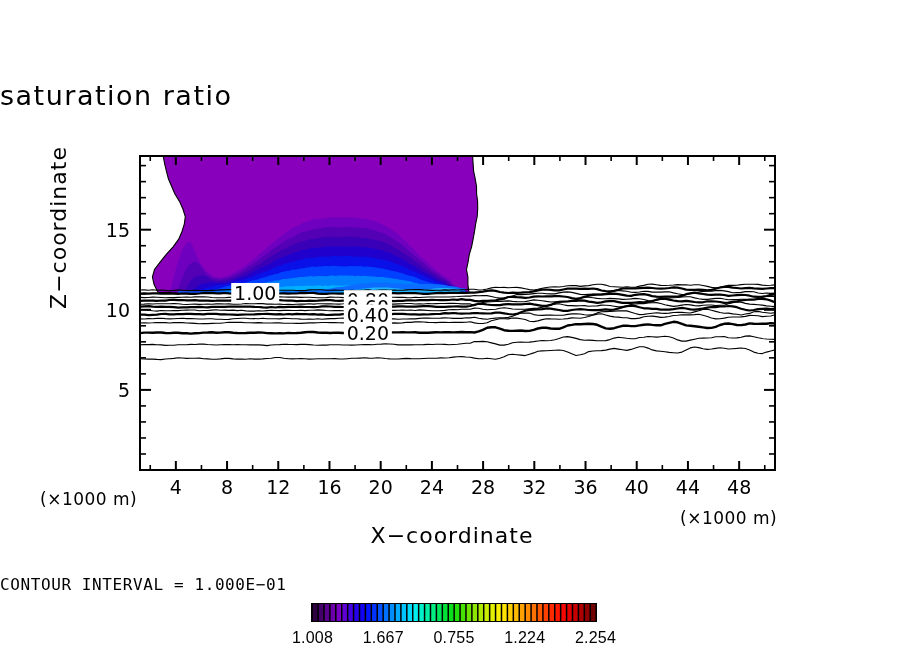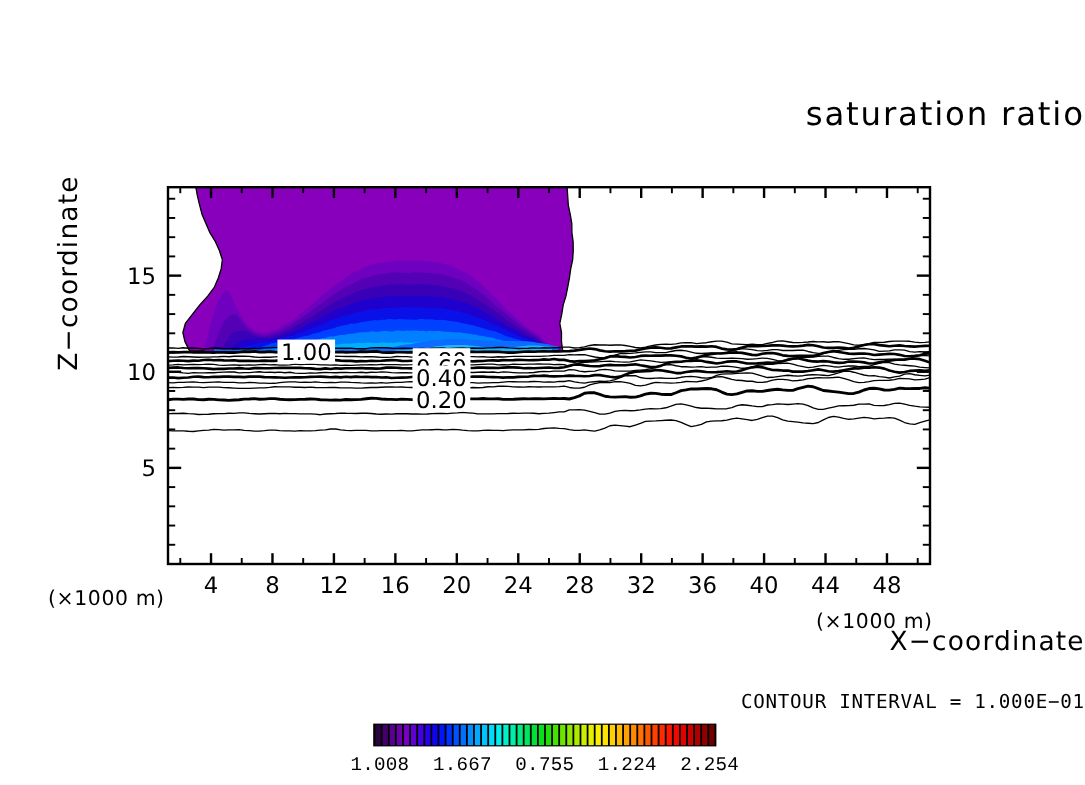--- a/index.html
+++ b/index.html
@@ -18,32 +18,32 @@
     position: relative;
     width: 904px;
     height: 654px;
     background: #ffffff;
   }
   .plot-title {
     position: absolute;
     left: 0;
     top: 80px;
     width: 904px;
-    text-align: right;
+    text-align: left;
     font-size: 27px;
     letter-spacing: 1.5px;
     color: #000;
     font-family: "DejaVu Sans", sans-serif;
   }
   .axis-title-x {
     position: absolute;
     left: 0;
     top: 523px;
     width: 904px;
-    text-align: right;
+    text-align: center;
     font-size: 22px;
     letter-spacing: 1px;
   }
   .axis-title-y {
     position: absolute;
     left: -42px;
     top: 215px;
     width: 200px;
     text-align: center;
     font-size: 22px;
@@ -63,32 +63,32 @@
     left: 680px;
     top: 508px;
     font-size: 17px;
     letter-spacing: 0.5px;
   }
   .cbar-caption {
     position: absolute;
     left: 0;
     top: 575px;
     width: 904px;
-    text-align: right;
+    text-align: left;
     font-size: 16px;
     letter-spacing: 0.6px;
     font-family: "DejaVu Sans Mono", monospace;
   }
   .cbar-labels {
     position: absolute;
     left: 292px;
     top: 629px;
     width: 324px;
     font-size: 16px;
-    font-family: Liberation Mono, monospace;
+    font-family: Liberation Sans, sans-serif;
     letter-spacing: 0.2px;
     display: flex;
     justify-content: space-between;
     text-align: center;
   }
   svg { display: block; }
   .svg-layer {
     position: absolute;
     left: 0;
     top: 0;

